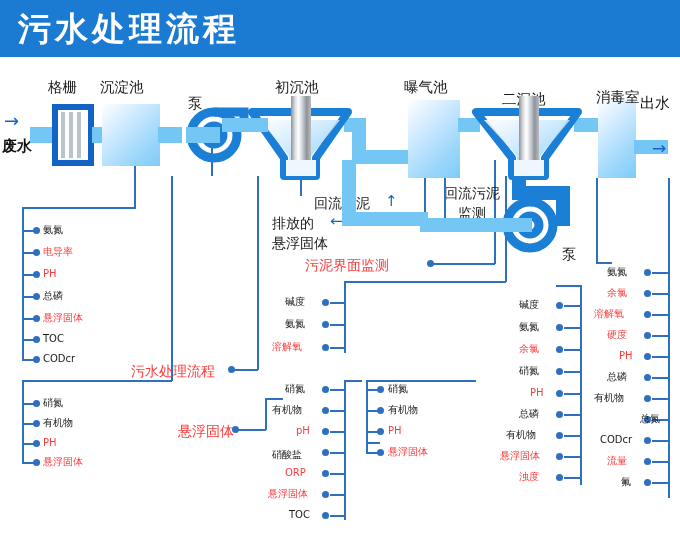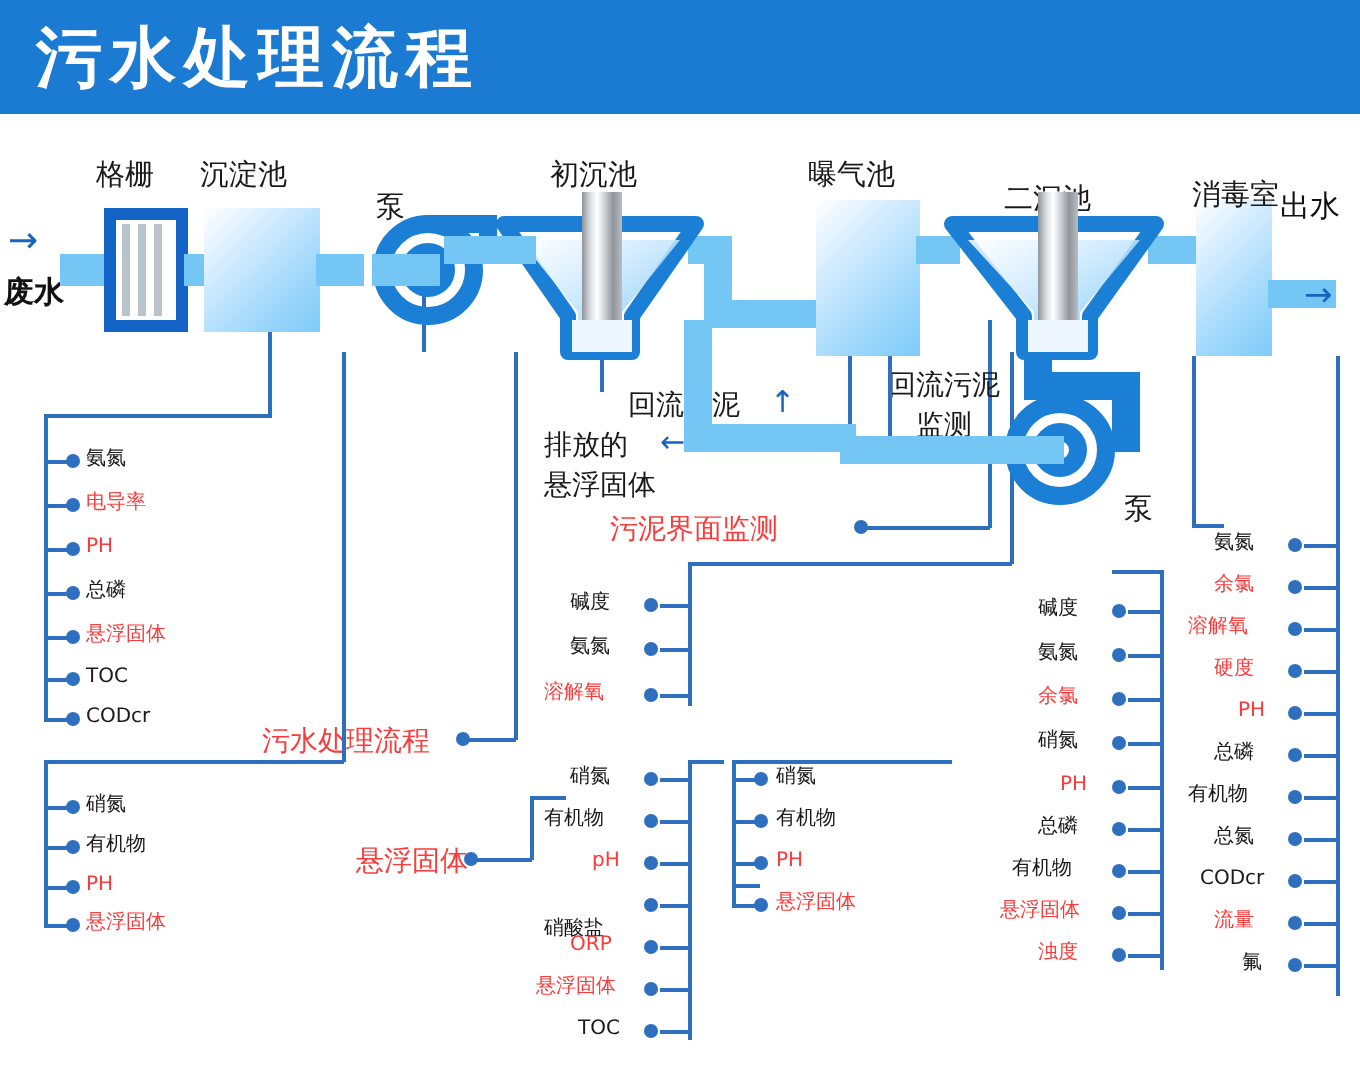--- a/index.html
+++ b/index.html
@@ -282,21 +282,21 @@
     <div class="hline" style="left:330px;top:410px;width:16px;"></div>
     <div class="dot" style="left:322px;top:407px;"></div>
     <div class="p k" style="left:272px;top:403px;">有机物</div>
 
     <div class="hline" style="left:330px;top:431px;width:16px;"></div>
     <div class="dot" style="left:322px;top:428px;"></div>
     <div class="p r" style="left:296px;top:424px;">pH</div>
 
     <div class="hline" style="left:330px;top:452px;width:16px;"></div>
     <div class="dot" style="left:322px;top:449px;"></div>
-    <div class="p k" style="left:272px;top:458px;font-family:Liberation Serif, serif;">硝酸盐</div>
+    <div class="p k" style="left:272px;top:448px;font-family:Liberation Serif, serif;">硝酸盐</div>
 
     <div class="hline" style="left:330px;top:473px;width:16px;"></div>
     <div class="dot" style="left:322px;top:470px;"></div>
     <div class="p r" style="left:285px;top:466px;">ORP</div>
 
     <div class="hline" style="left:330px;top:494px;width:16px;"></div>
     <div class="dot" style="left:322px;top:491px;"></div>
     <div class="p r" style="left:268px;top:487px;">悬浮固体</div>
 
     <div class="hline" style="left:330px;top:515px;width:16px;"></div>
@@ -396,21 +396,21 @@
     <div class="hline" style="left:652px;top:377px;width:18px;"></div>
     <div class="dot" style="left:644px;top:374px;"></div>
     <div class="p k" style="left:607px;top:370px;">总磷</div>
 
     <div class="hline" style="left:652px;top:398px;width:18px;"></div>
     <div class="dot" style="left:644px;top:395px;"></div>
     <div class="p k" style="left:594px;top:391px;">有机物</div>
 
     <div class="hline" style="left:652px;top:419px;width:18px;"></div>
     <div class="dot" style="left:644px;top:416px;"></div>
-    <div class="p k" style="left:607px;top:412px;">总氮</div>
+    <div class="p k" style="left:640px;top:412px;">总氮</div>
 
     <div class="hline" style="left:652px;top:440px;width:18px;"></div>
     <div class="dot" style="left:644px;top:437px;"></div>
     <div class="p k" style="left:600px;top:433px;">CODcr</div>
 
     <div class="hline" style="left:652px;top:461px;width:18px;"></div>
     <div class="dot" style="left:644px;top:458px;"></div>
     <div class="p r" style="left:607px;top:454px;">流量</div>
 
     <div class="hline" style="left:652px;top:482px;width:18px;"></div>

